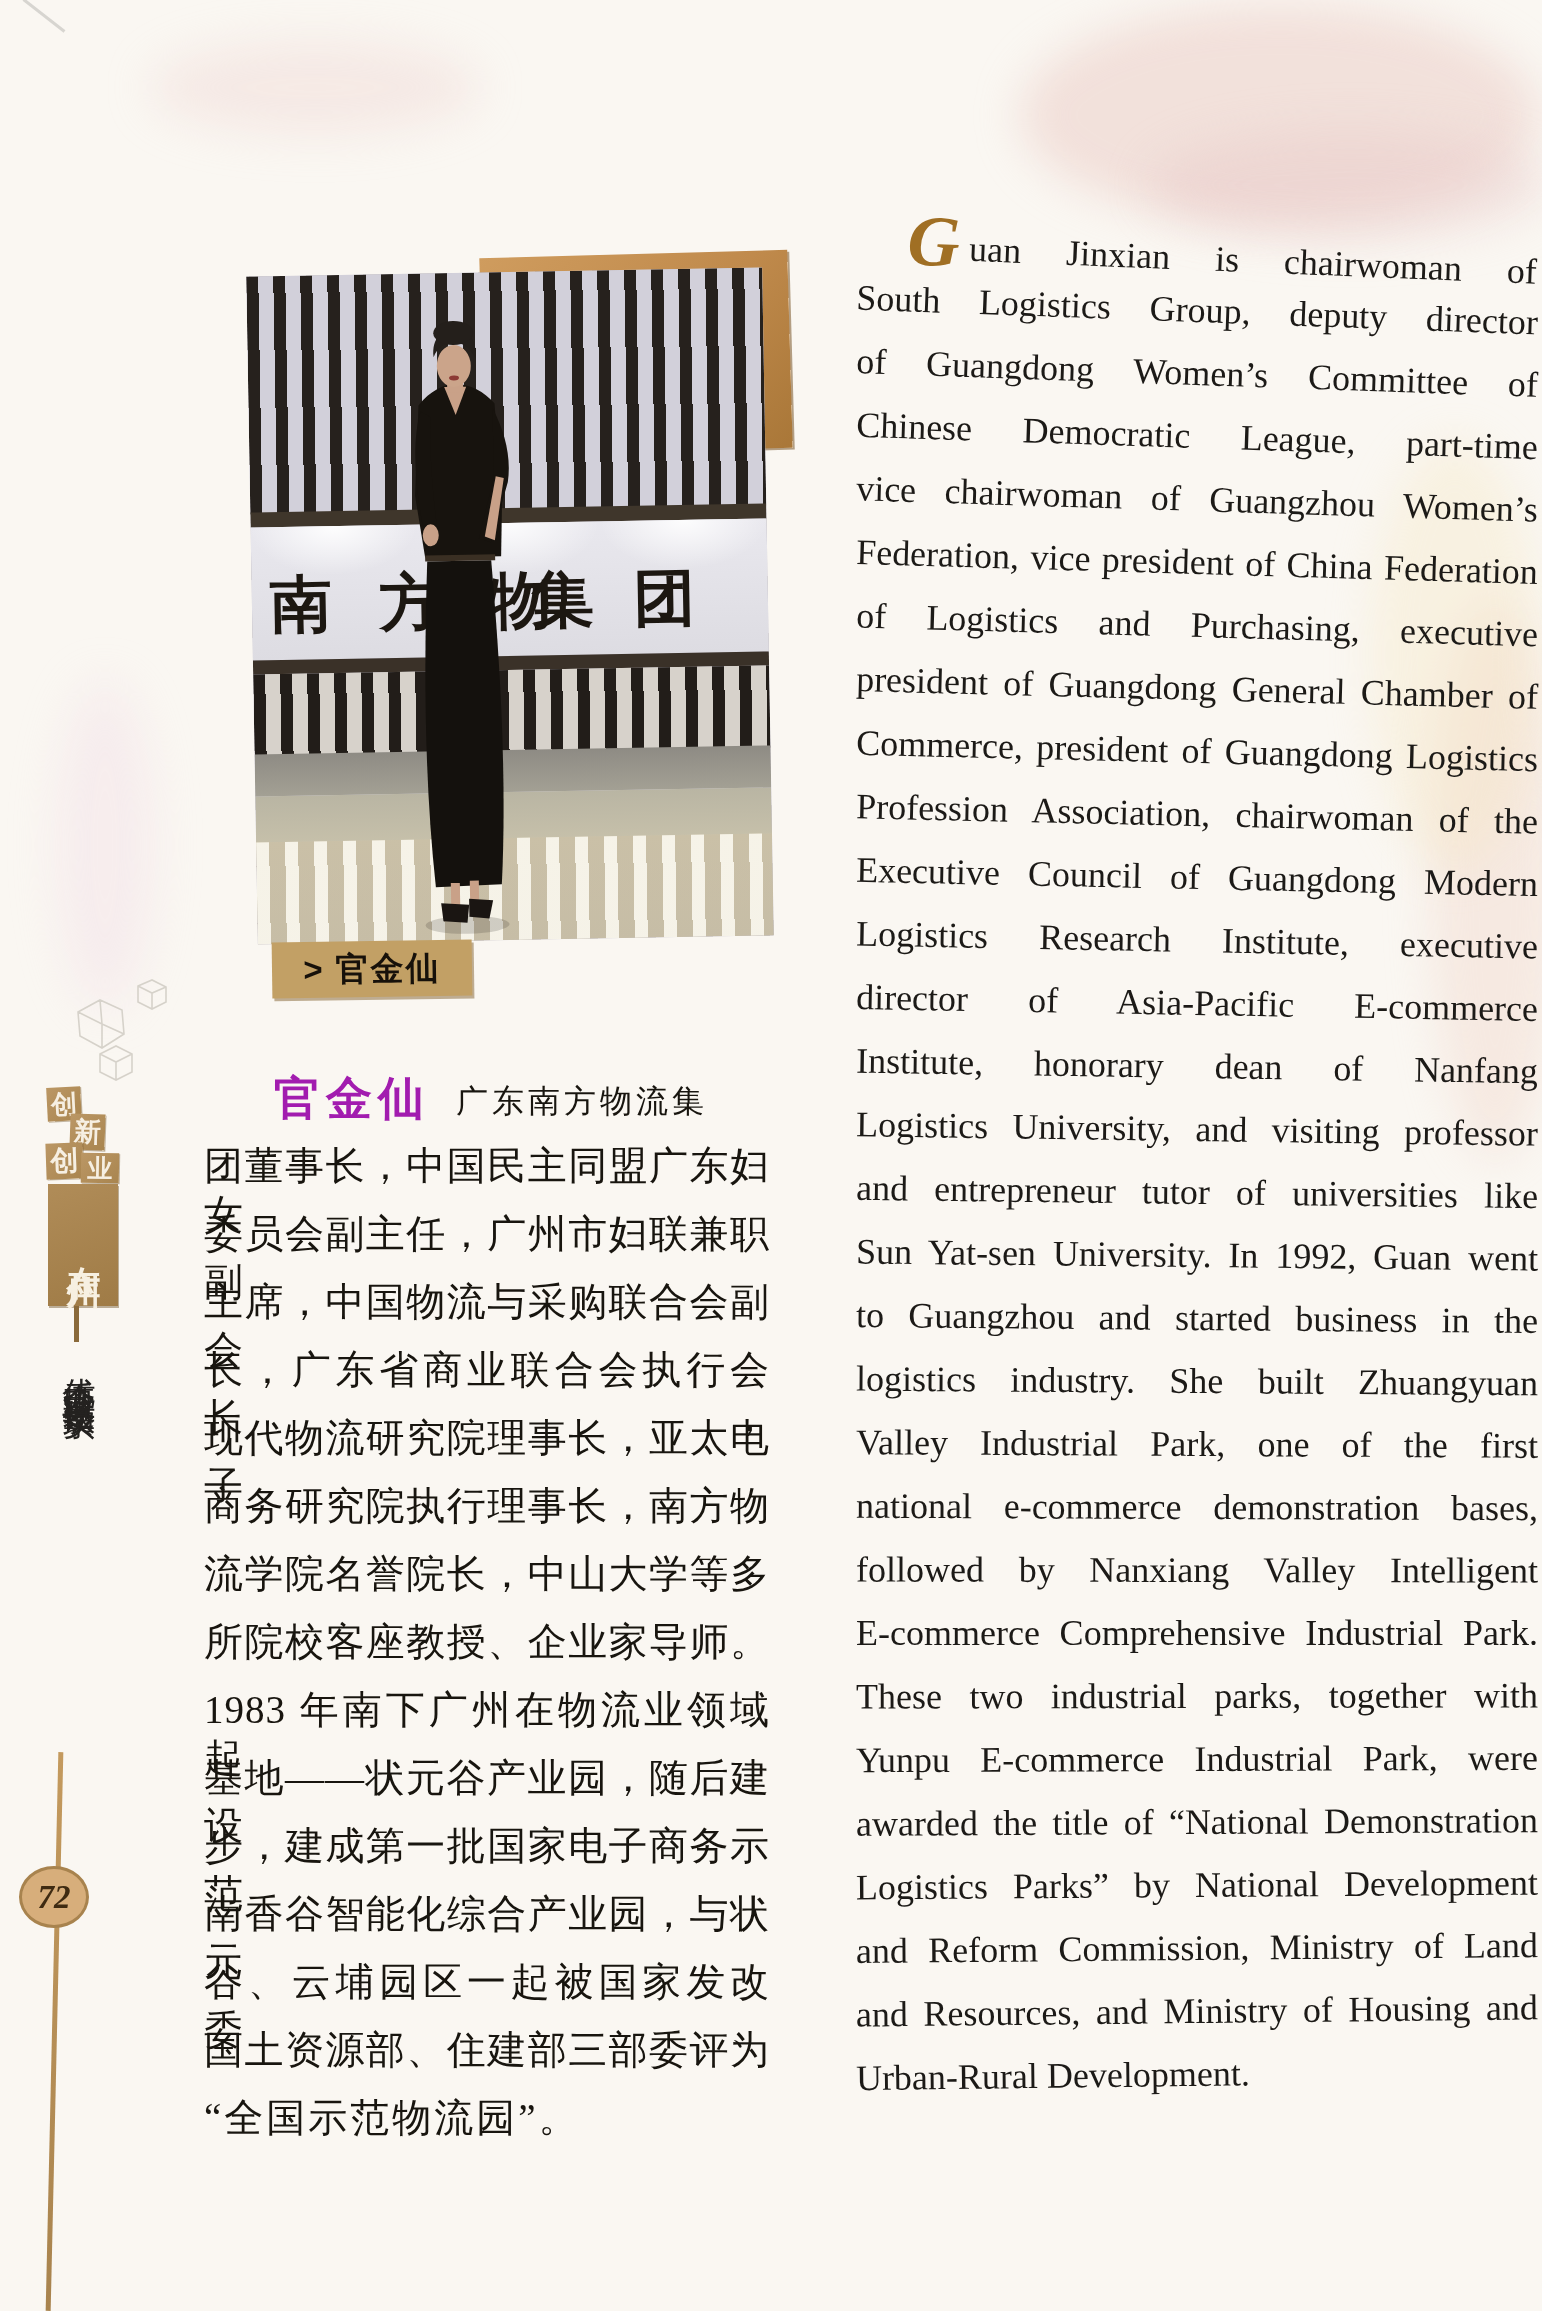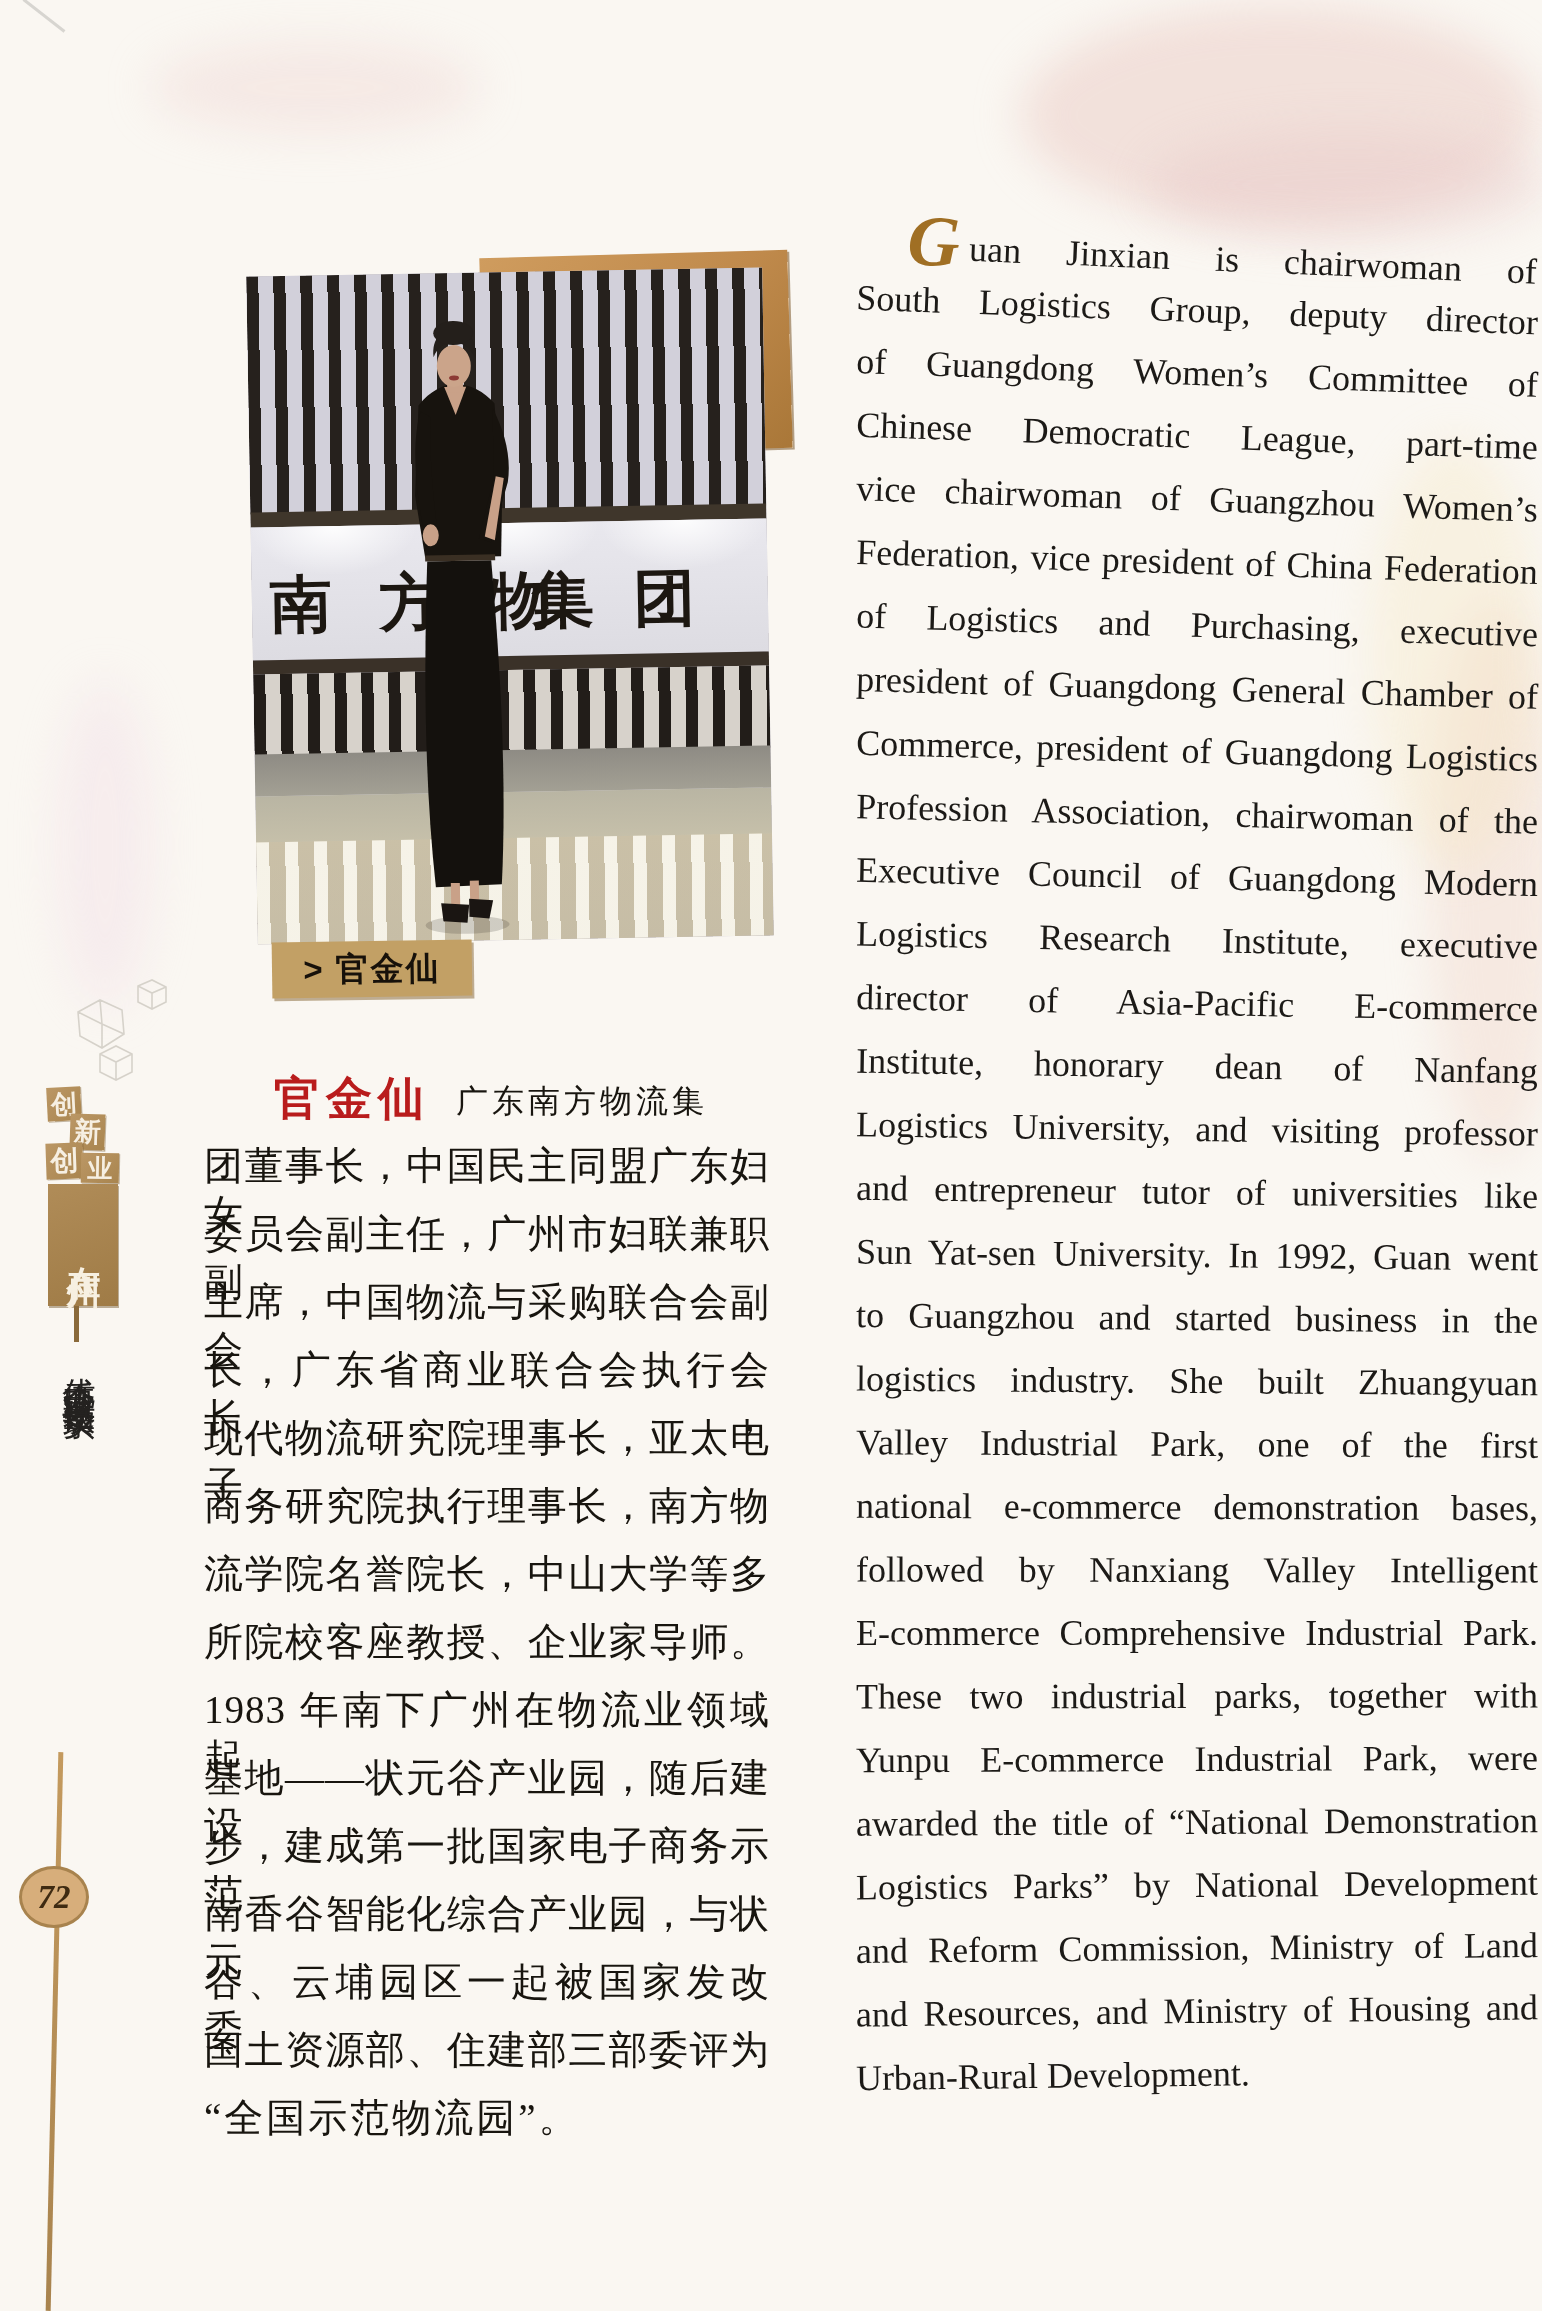--- a/index.html
+++ b/index.html
@@ -96,21 +96,21 @@
   .page-circle{
     position:absolute;left:19px;top:1866px;width:64px;height:56px;border-radius:50%;
     background:#d7ae7b;border:3px solid #a8834e;z-index:2;
     display:flex;align-items:center;justify-content:center;
     font-size:33px;font-weight:700;color:#3f2b12;font-style:italic;
   }
 
   
   .cn-col{position:absolute;left:204px;top:1068px;width:566px;color:#18150f;}
   .cn-line1{height:74px;padding-left:70px;white-space:nowrap;font-size:38px;}
-  .cn-name{font-size:46px;font-weight:700;color:#b91c1c;letter-spacing:6px;margin-right:26px;vertical-align:-2px;}
+  .cn-name{font-size:46px;font-weight:700;color:#a21caf;letter-spacing:6px;margin-right:26px;vertical-align:-2px;}
   .cn-rest{font-size:32px;letter-spacing:4px;}
   .cn-lines .line{height:68px;font-size:39px;line-height:48px;
     text-align:justify;text-align-last:justify;letter-spacing:1px;}
   .cn-lines .line.last{text-align-last:left;letter-spacing:3px;}
 
   
   .en-col{position:absolute;left:856px;top:190px;width:682px;color:#1c1a17;}
   .en-line1{height:92px;display:flex;align-items:flex-end;transform:rotate(2.3deg);}
   .dropcap{font-size:72px;line-height:60px;color:#a06f24;font-style:italic;
     font-weight:600;margin:0 10px 0 52px;}

